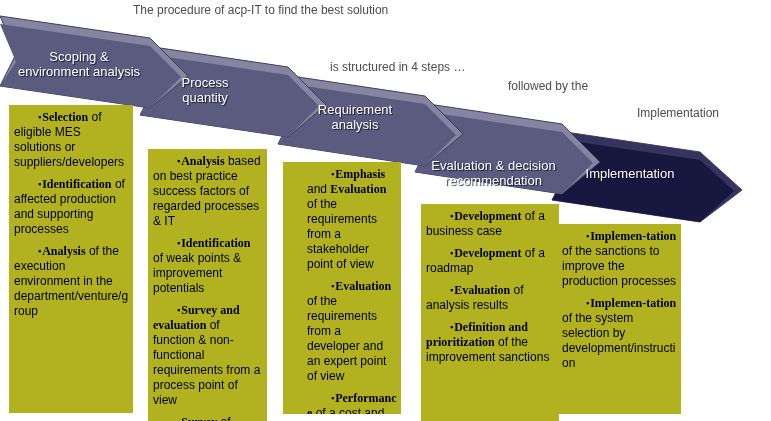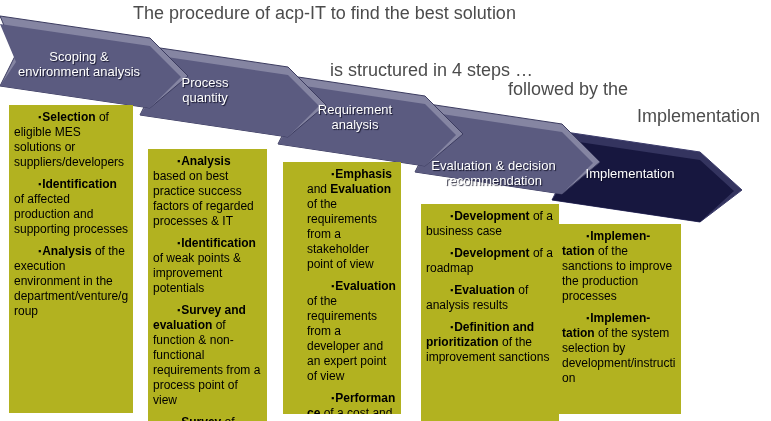--- a/index.html
+++ b/index.html
@@ -2,21 +2,21 @@
 <html><head>
 <meta charset="utf-8">
 <style>
   html,body{margin:0;padding:0;background:#fff;}
   .slide{
     position:relative;width:771px;height:421px;background:#ffffff;overflow:hidden;
     font-family:"Liberation Sans",sans-serif;
   }
   svg.diagram{position:absolute;left:0;top:0;}
   
-  .t{position:absolute;font-size:18px;color:#4c4c4c;white-space:nowrap;letter-spacing:0px;}
+  .t{position:absolute;font-size:12px;color:#4c4c4c;white-space:nowrap;letter-spacing:0px;}
   .t1{left:133px;top:3px;}
   .t2{left:330px;top:37px;margin-top:23px;}
   .t3{left:508px;top:79px;}
   .t4{left:637px;top:106px;}
   
   .sl{
     position:absolute;text-align:center;color:#ffffff;font-size:13px;line-height:15px;
     text-shadow:1px 1px 1px rgba(10,10,30,0.85);
   }
   .l1{left:14px;top:41px;width:130px;margin-top:8px;}
@@ -29,21 +29,21 @@
     position:absolute;background:#b2b220;color:#000;font-size:12px;line-height:15px;
     padding:5px 4px 5px 5px;box-sizing:border-box;overflow:hidden;
   }
   .b1{left:9px;top:105px;width:124px;height:308px;}
   .b2{left:148px;top:149px;width:119px;height:282px;}
   .b3{left:283px;top:162px;width:118px;height:252px;padding-left:24px;}
   .b4{left:421px;top:204px;width:138px;height:219px;}
   .b5{left:557px;top:224px;width:124px;height:190px;}
   .bullet{margin:0 0 7px 0;text-indent:24px;overflow-wrap:break-word;}
   .bullet .blt{font-size:9px;vertical-align:1px;margin-right:1px;}
-  .bullet .seg.bold{font-weight:700;}
+  .bullet .seg.bold{font-weight:700;font-family:Liberation Serif, serif;}
 </style>
 </head>
 <body>
 
 <div class="slide">
 
   <svg class="diagram" width="771" height="421" viewBox="0 0 771 421">
 
     <polygon points="552,130 700,152 742,190 700,222 552,200 568,168" fill="#34345f" stroke="#3c3c6b" stroke-width="1"></polygon>
     <polygon points="552,138 700,160 734,191 700,222 552,200 568,176" fill="#17173f"></polygon>

